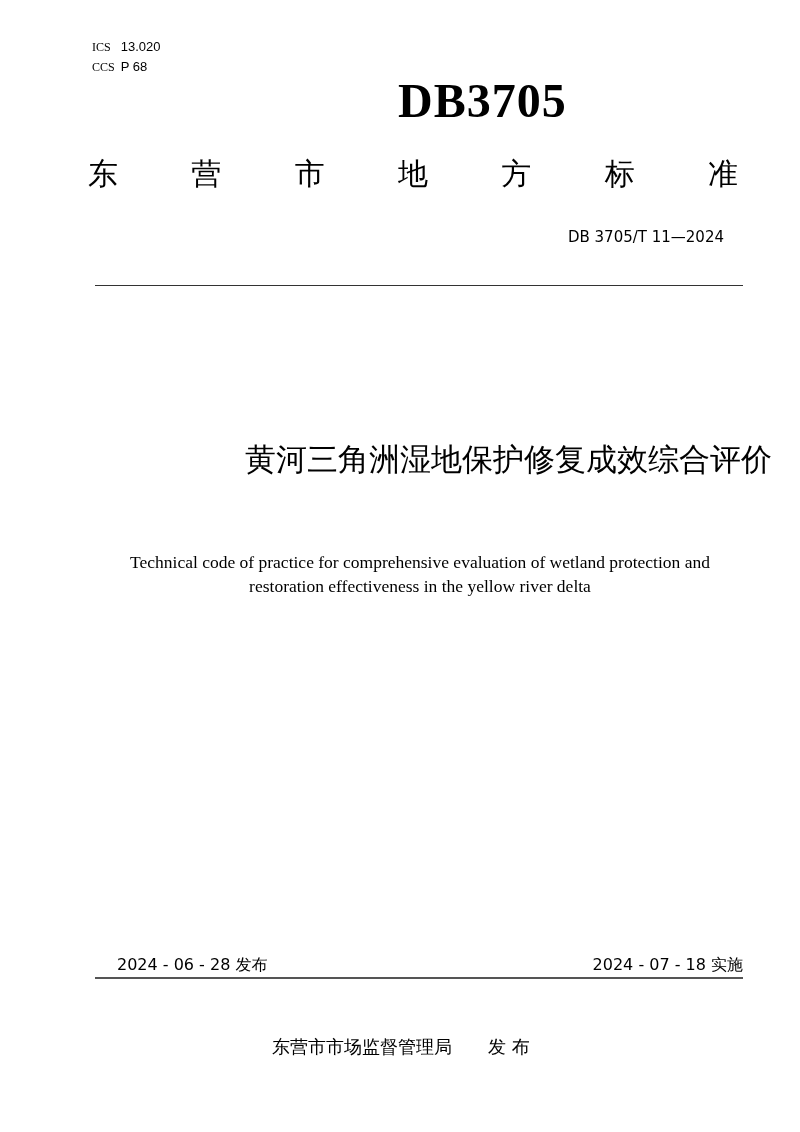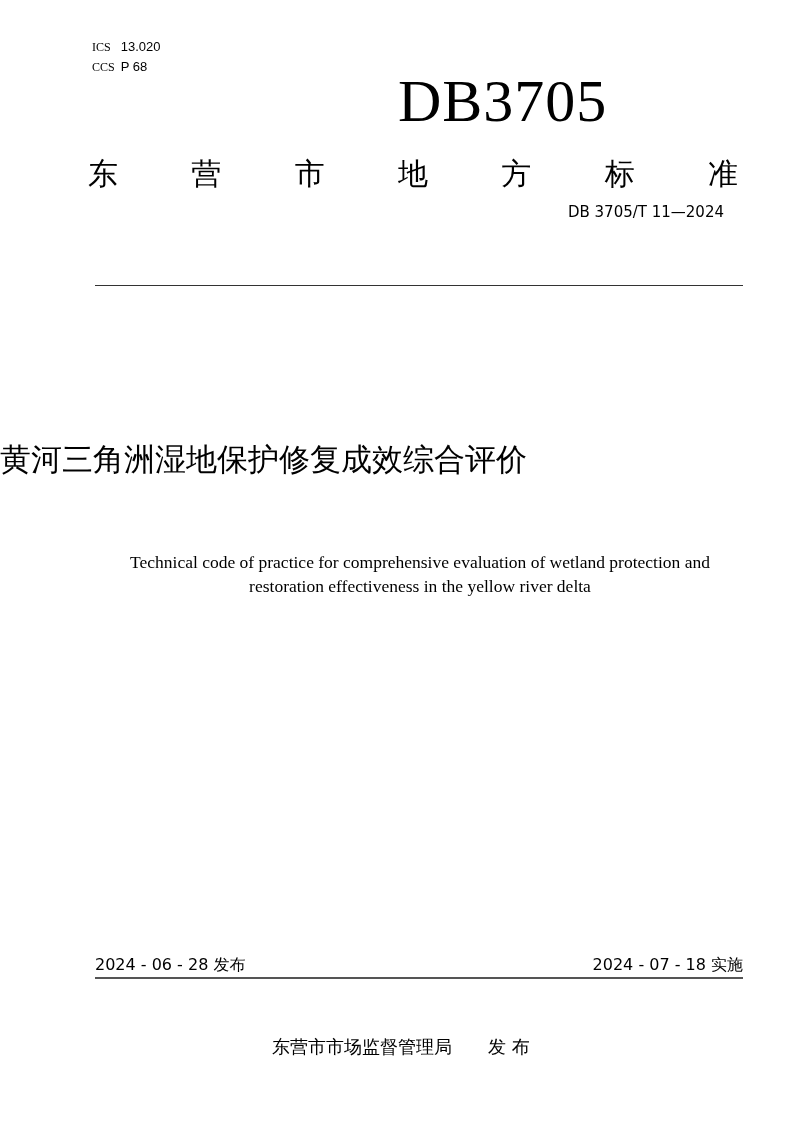--- a/index.html
+++ b/index.html
@@ -33,63 +33,63 @@
     font-size: 13px;
   }
   #ics { top: 40px; }
   #ics .lbl { margin-right: 10px; }
   #ccs { top: 60px; }
 
   #big-code {
     left: 398px;
     top: 62px;
     font-family: "Liberation Serif", "DejaVu Serif", serif;
-    font-weight: normal;
-    font-size: 60px;
+    font-weight: bold;
+    font-size: 48px;
     line-height: 78px;
     letter-spacing: 1px;
     white-space: nowrap;
   }
 
   #std-title-row {
     left: 88px;
     top: 154px;
     width: 650px;
     height: 40px;
     display: flex;
     justify-content: space-between;
     font-size: 30px;
     line-height: 40px;
   }
   #std-title-row span { display: block; }
 
   #doc-number {
     right: 76px;
-    top: 202px;
+    top: 227px;
     font-family: "DejaVu Sans", "Liberation Sans", sans-serif;
     font-size: 15px;
     line-height: 20px;
     white-space: nowrap;
     margin-left: 8px;
   }
 
   .rule {
     left: 95px;
     width: 648px;
     height: 0;
     border-top: 1.5px solid #333333;
   }
   #top-rule { top: 285px; }
   #bottom-rule { top: 977px; border-top: 2px solid #555555; }
 
   #cn-title {
     left: 0;
     width: 772px;
     top: 436px;
-    text-align: left;
+    text-align: right;
     font-size: 31px;
     line-height: 47px;
   }
   #cn-title div { white-space: nowrap; }
 
   #en-title {
     left: 0;
     width: 840px;
     top: 550px;
     text-align: center;
@@ -97,20 +97,21 @@
     font-size: 17.5px;
     line-height: 24px;
   }
   #en-title div { white-space: nowrap; }
 
   .date {
     top: 954px;
     font-size: 16px;
     line-height: 22px;
     white-space: nowrap;
+    margin-left: 22px;
   }
   #issue-date { left: 95px; }
   #impl-date { right: 57px; }
 
   #issuer {
     left: 272px;
     top: 1035px;
     font-size: 18px;
     line-height: 24px;
     white-space: nowrap;

